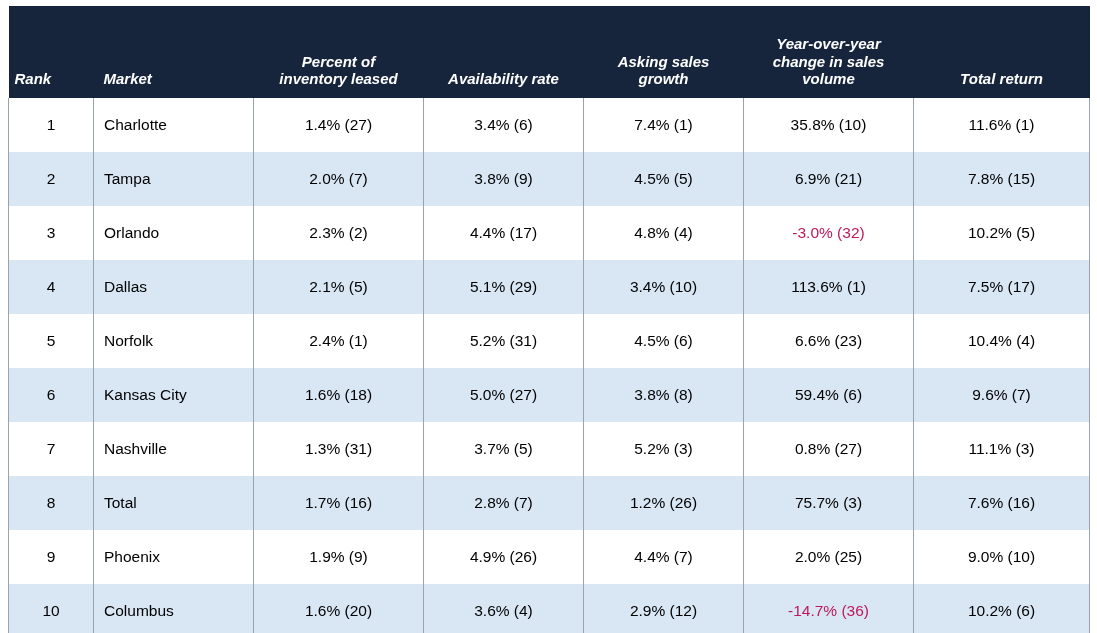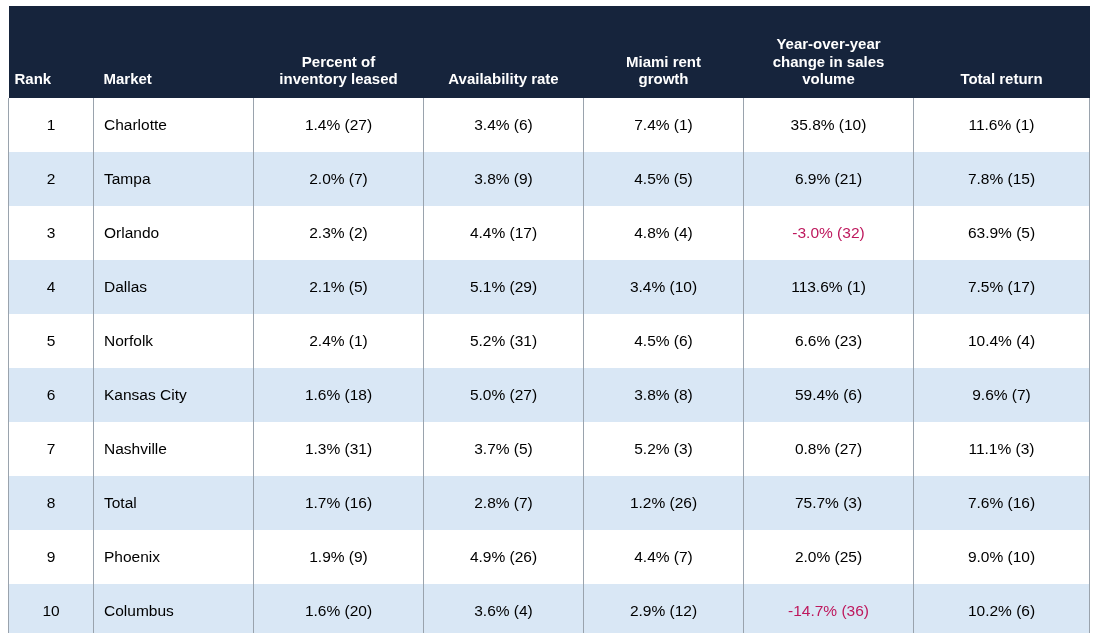--- a/index.html
+++ b/index.html
@@ -35,20 +35,21 @@
     background: #16243c;
     color: #ffffff;
     font-size: 15px;
     font-weight: bold;
     height: 78px;
     vertical-align: bottom;
     padding: 4px 6px 10px 6px;
     border: none;
     text-align: center;
     line-height: 1.18;
+    font-style: italic;
   }
   thead th.left-head {
     text-align: left;
     padding-left: 10px;
   }
   thead th.rank-head {
     text-align: left;
   }
   thead th .head-inner {
     display: block;
@@ -108,21 +109,21 @@
           <span class="head-inner">Market</span>
         </th>
         <th>
           <span class="head-inner">Percent of</span>
           <span class="head-inner">inventory leased</span>
         </th>
         <th>
           <span class="head-inner">Availability rate</span>
         </th>
         <th>
-          <span class="head-inner">Miami rent</span>
+          <span class="head-inner">Asking sales</span>
           <span class="head-inner">growth</span>
         </th>
         <th>
           <span class="head-inner">Year-over-year</span>
           <span class="head-inner">change in sales</span>
           <span class="head-inner">volume</span>
         </th>
         <th>
           <span class="head-inner">Total return</span>
         </th>
@@ -147,21 +148,21 @@
         <td>6.9% (21)</td>
         <td>7.8% (15)</td>
       </tr>
       <tr>
         <td class="rank-cell">3</td>
         <td class="market-cell">Orlando</td>
         <td>2.3% (2)</td>
         <td>4.4% (17)</td>
         <td>4.8% (4)</td>
         <td class="neg">-3.0% (32)</td>
-        <td>63.9% (5)</td>
+        <td>10.2% (5)</td>
       </tr>
       <tr class="alt">
         <td class="rank-cell">4</td>
         <td class="market-cell">Dallas</td>
         <td>2.1% (5)</td>
         <td>5.1% (29)</td>
         <td>3.4% (10)</td>
         <td>113.6% (1)</td>
         <td>7.5% (17)</td>
       </tr>

